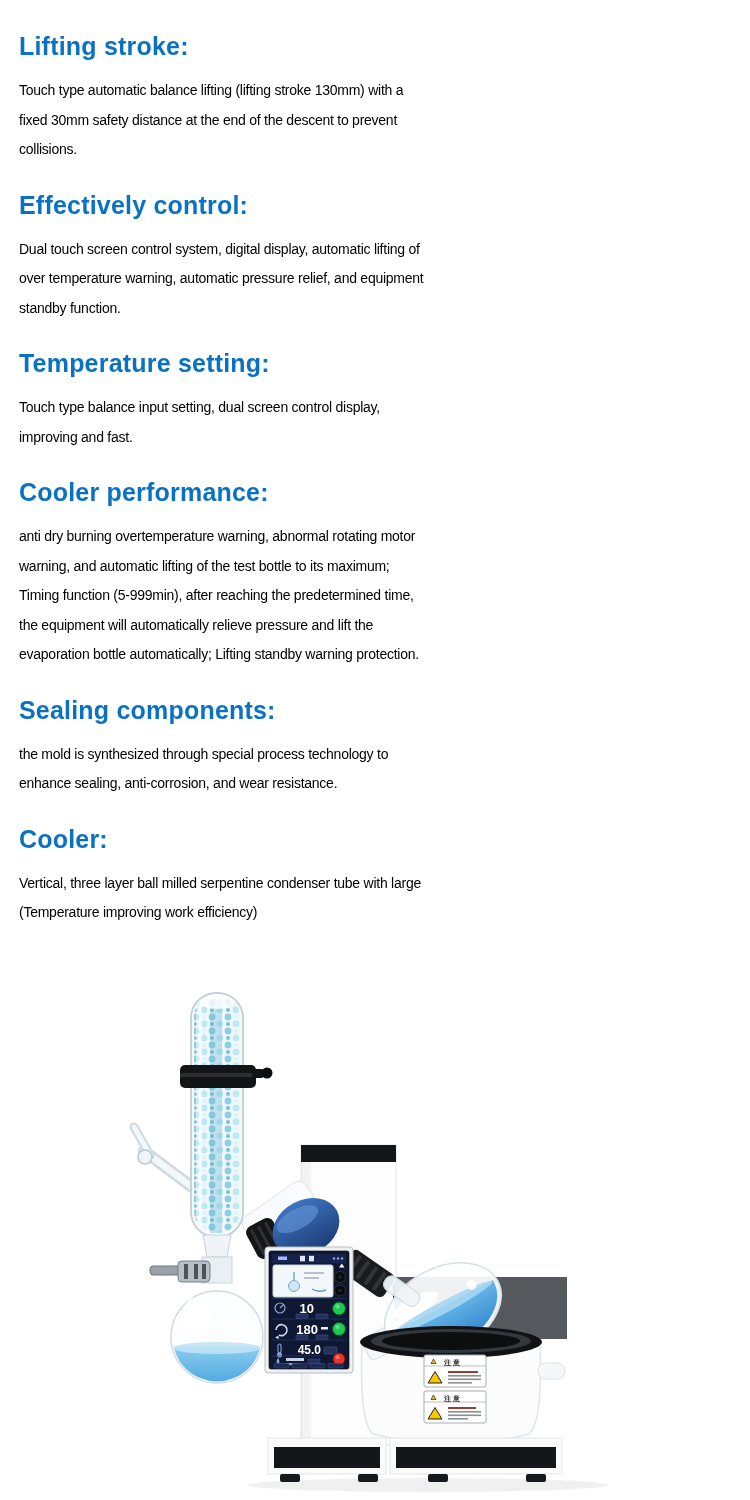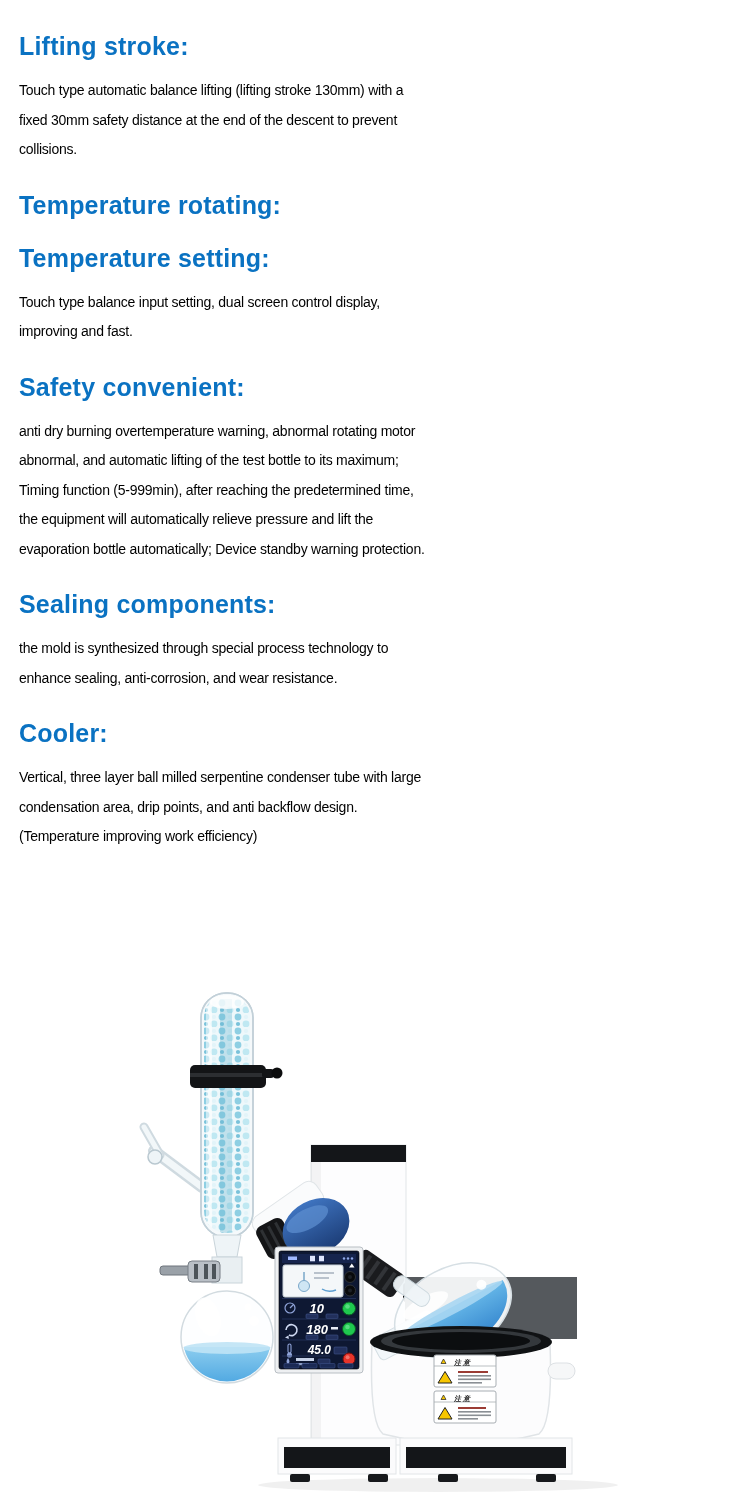--- a/index.html
+++ b/index.html
@@ -24,78 +24,81 @@
   }
   .body-line{
     font-size:14px;
     line-height:29.5px;
     color:#000000;
     letter-spacing:-.25px;
     white-space:nowrap;
   }
   .figure-wrap{
     position:absolute;
-    left:138px;
+    left:128px;
     top:985px;
     width:520px;
     height:515px;
-    font-style:italic;
   }
   svg{font-family:"Liberation Sans", sans-serif;}
 </style>
 </head>
 <body>
 
 <div class="content">
 
   <section>
     <h2 class="sec-heading">Lifting stroke:</h2>
     <div>
       <div class="body-line">Touch type automatic balance lifting (lifting stroke 130mm) with a</div>
       <div class="body-line">fixed 30mm safety distance at the end of the descent to prevent</div>
       <div class="body-line">collisions.</div>
     </div>
   </section>
 
   <section>
-    <h2 class="sec-heading">Temperature rotating:</h2>
+    <h2 class="sec-heading">Effectively control:</h2>
+    <div>
+      <div class="body-line">Dual touch screen control system, digital display, automatic lifting of</div>
+      <div class="body-line">over temperature warning, automatic pressure relief, and equipment</div>
+      <div class="body-line">standby function.</div>
+    </div>
   </section>
 
   <section>
     <h2 class="sec-heading">Temperature setting:</h2>
     <div>
       <div class="body-line">Touch type balance input setting, dual screen control display,</div>
       <div class="body-line">improving and fast.</div>
     </div>
   </section>
 
   <section>
-    <h2 class="sec-heading">Safety convenient:</h2>
+    <h2 class="sec-heading">Cooler performance:</h2>
     <div>
       <div class="body-line">anti dry burning overtemperature warning, abnormal rotating motor</div>
-      <div class="body-line">abnormal, and automatic lifting of the test bottle to its maximum;</div>
+      <div class="body-line">warning, and automatic lifting of the test bottle to its maximum;</div>
       <div class="body-line">Timing function (5-999min), after reaching the predetermined time,</div>
       <div class="body-line">the equipment will automatically relieve pressure and lift the</div>
-      <div class="body-line">evaporation bottle automatically; Device standby warning protection.</div>
+      <div class="body-line">evaporation bottle automatically; Lifting standby warning protection.</div>
     </div>
   </section>
 
   <section>
     <h2 class="sec-heading">Sealing components:</h2>
     <div>
       <div class="body-line">the mold is synthesized through special process technology to</div>
       <div class="body-line">enhance sealing, anti-corrosion, and wear resistance.</div>
     </div>
   </section>
 
   <section>
     <h2 class="sec-heading">Cooler:</h2>
     <div>
       <div class="body-line">Vertical, three layer ball milled serpentine condenser tube with large</div>
-      <div class="body-line">condensation area, drip points, and anti backflow design.</div>
       <div class="body-line">(Temperature improving work efficiency)</div>
     </div>
   </section>
 
 </div>
 
 <div class="figure-wrap">
 <svg viewBox="0 0 520 515" width="520" height="515">
   <defs>
     <pattern id="coil" width="16" height="14" patternUnits="userSpaceOnUse">

